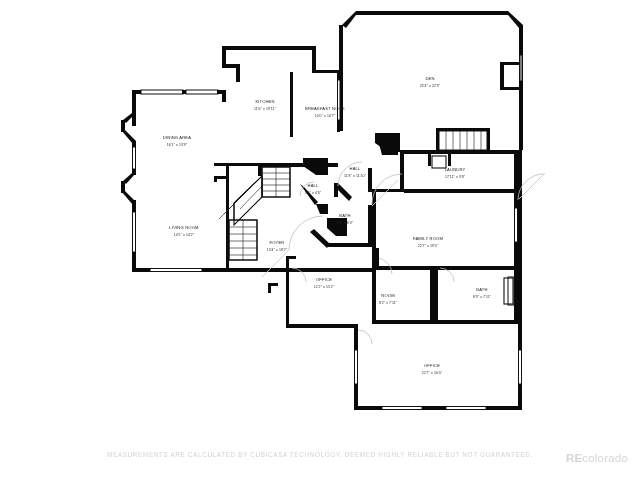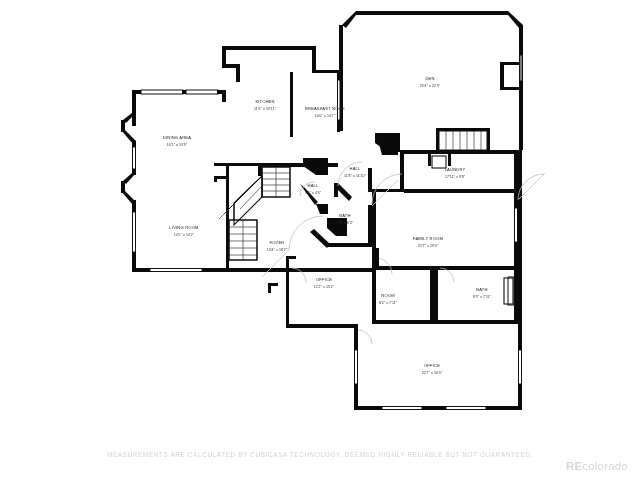--- a/index.html
+++ b/index.html
@@ -76,21 +76,21 @@
     font-family: "Liberation Sans", sans-serif;
     font-size: 6.4px;
     letter-spacing: 0.62px;
     color: #d2d2d2;
     white-space: nowrap;
     user-select: none;
   }
   .brand {
     position: absolute;
     right: 12px;
-    bottom: 8px;
+    bottom: 16px;
     font-family: "Liberation Sans", sans-serif;
     font-size: 11.5px;
     letter-spacing: 0.2px;
     color: #d6d6d6;
     user-select: none;
   }
   .brand .re { font-weight: 600; }
 </style>
 </head>
 <body>

